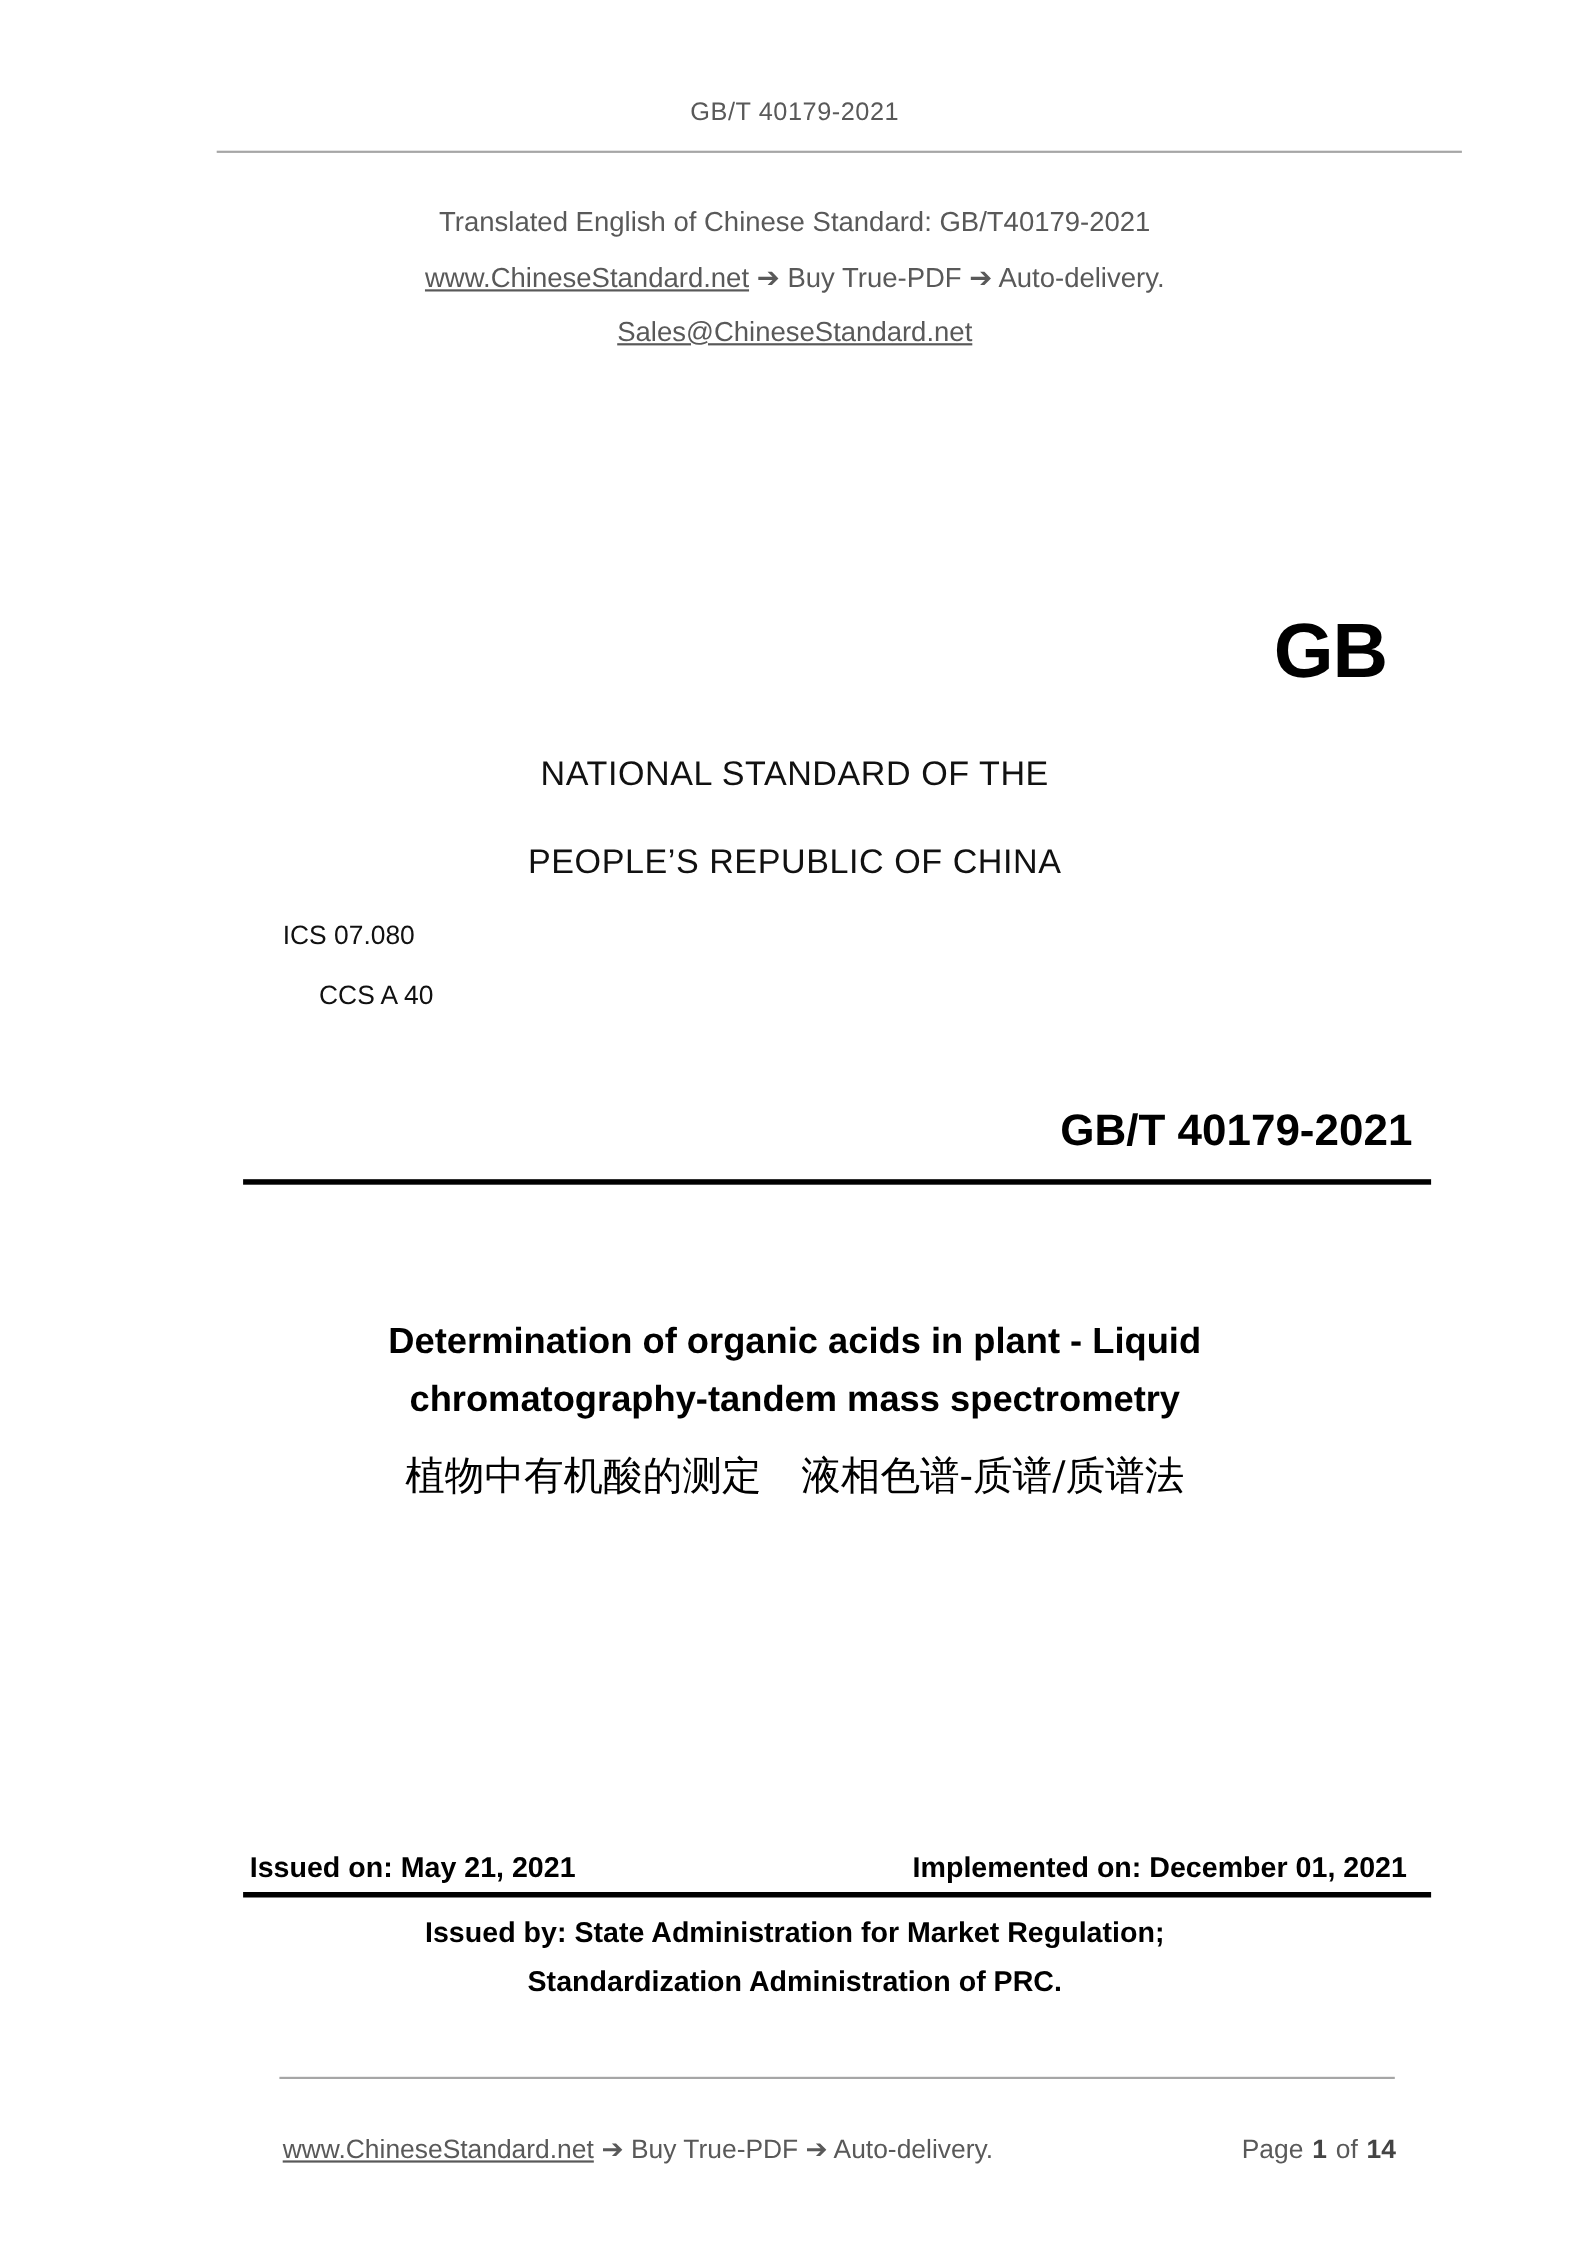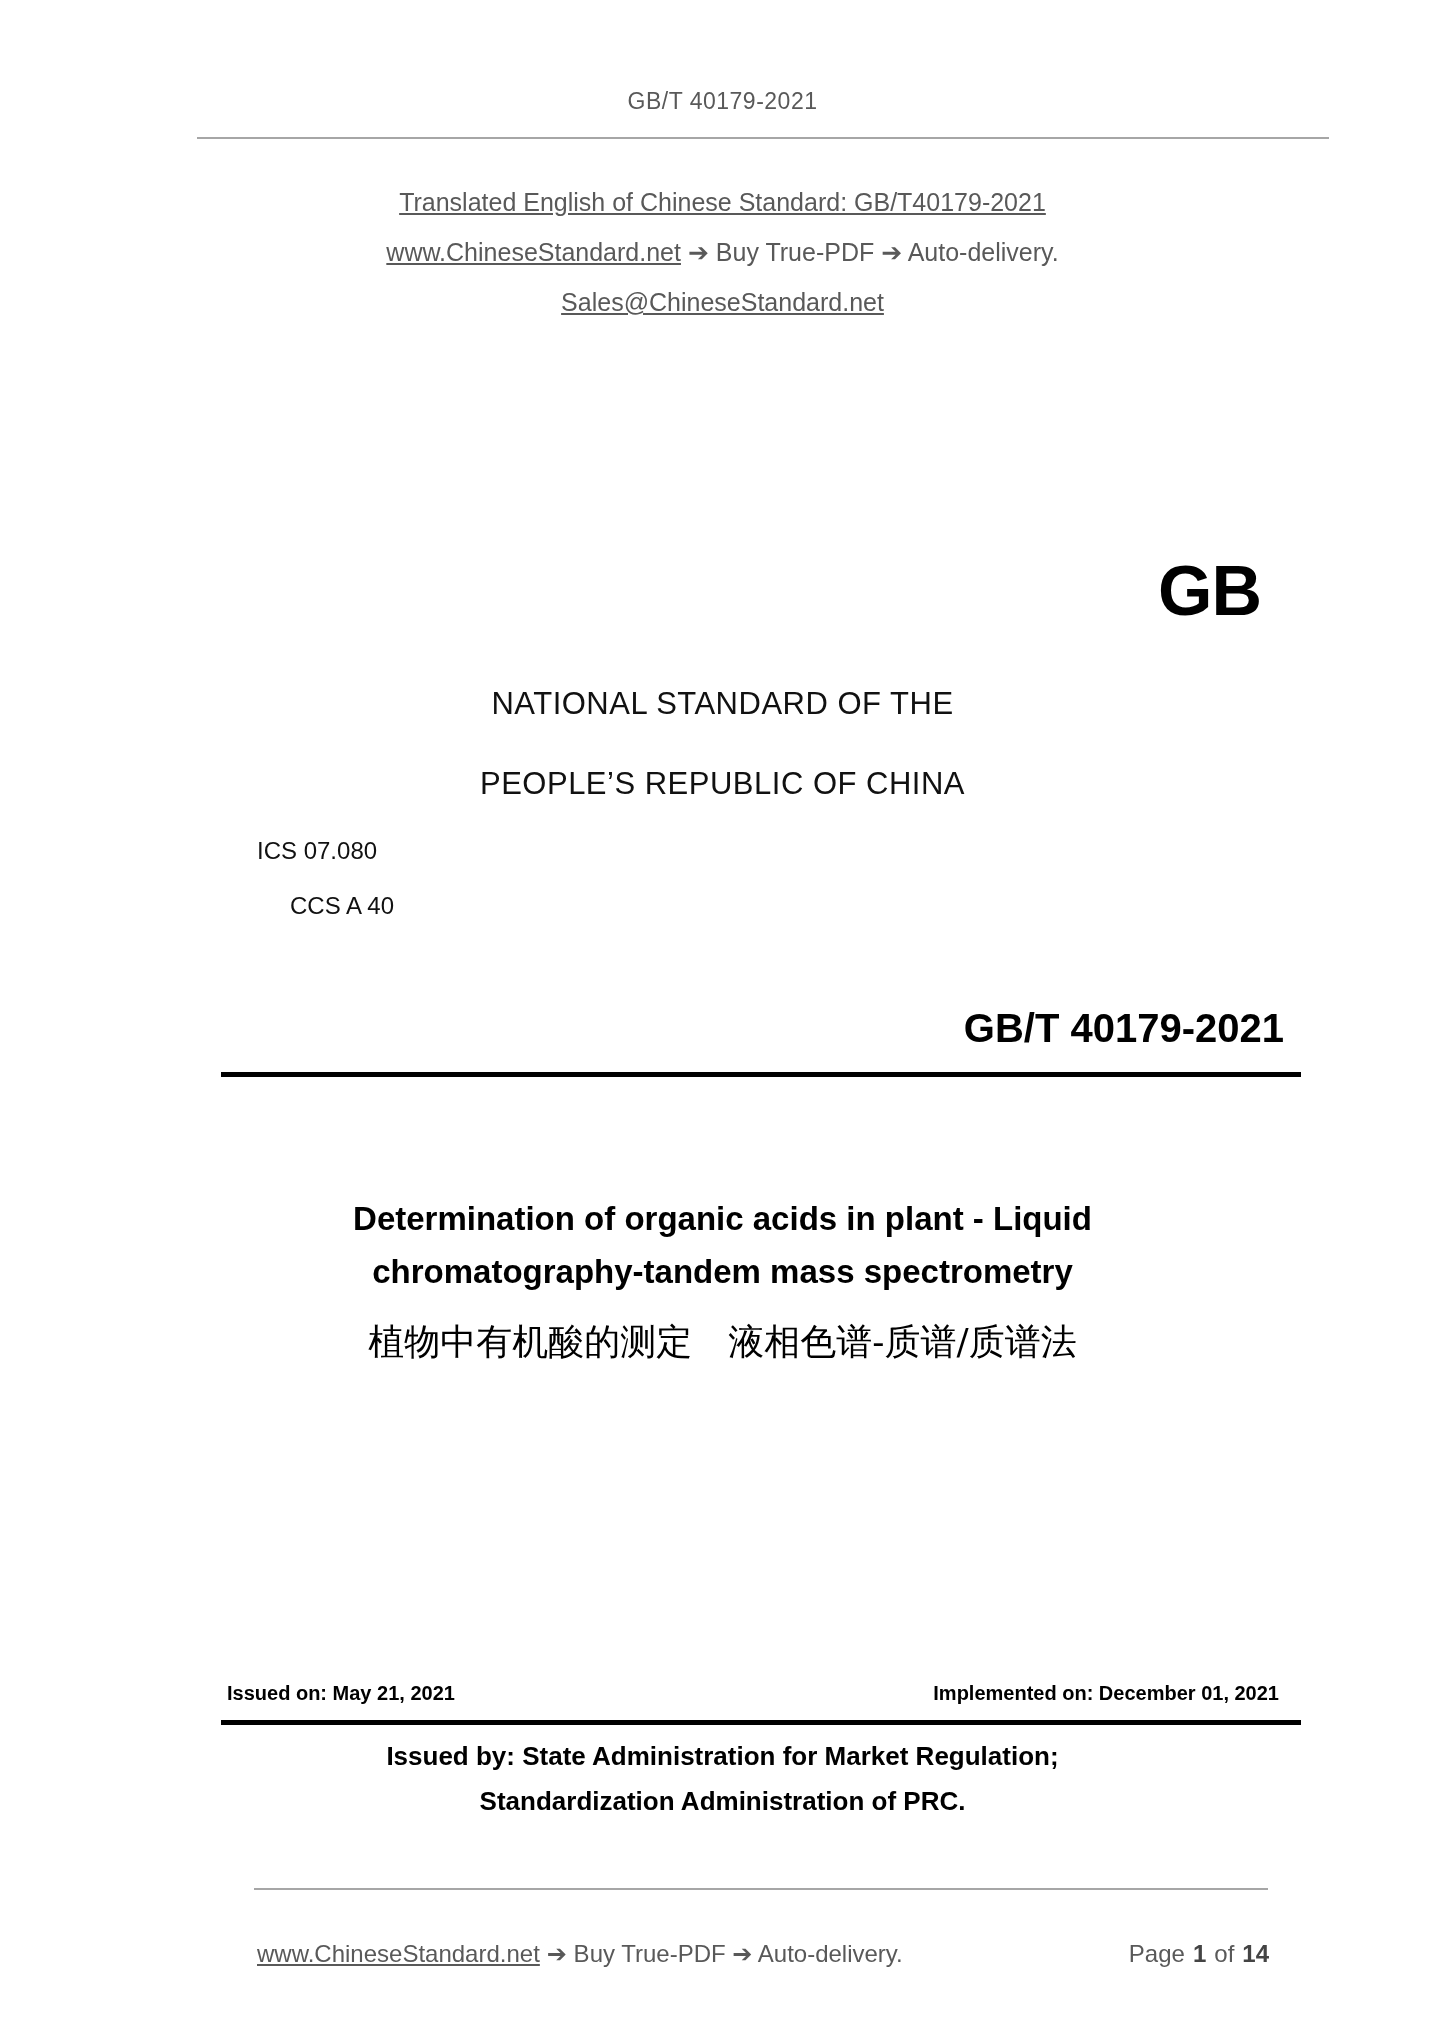--- a/index.html
+++ b/index.html
@@ -34,21 +34,20 @@
     position: absolute;
     top: 137px;
     left: 158px;
     width: 1132px;
     height: 2px;
     background: #a6a6a6;
   }
   .translated-line {
     top: 188px;
     font-size: 25px;
-    text-decoration: underline;
   }
   .buy-line {
     top: 238px;
     font-size: 25px;
   }
   .buy-line .tail { margin-left: 7px; }
   .email-line {
     top: 288px;
     font-size: 25px;
   }
@@ -129,21 +128,21 @@
     font-family: "DejaVu Serif", "Liberation Serif", serif;
     color: #000000;
   }
   .issue-row {
     position: absolute;
     top: 1682px;
     left: 188px;
     width: 1052px;
     display: flex;
     justify-content: space-between;
-    font-size: 20px;
+    font-size: 26px;
     font-weight: bold;
     color: #000000;
   }
   .thick-rule-2 {
     position: absolute;
     top: 1720px;
     left: 182px;
     width: 1080px;
     height: 5px;
     background: #000000;

